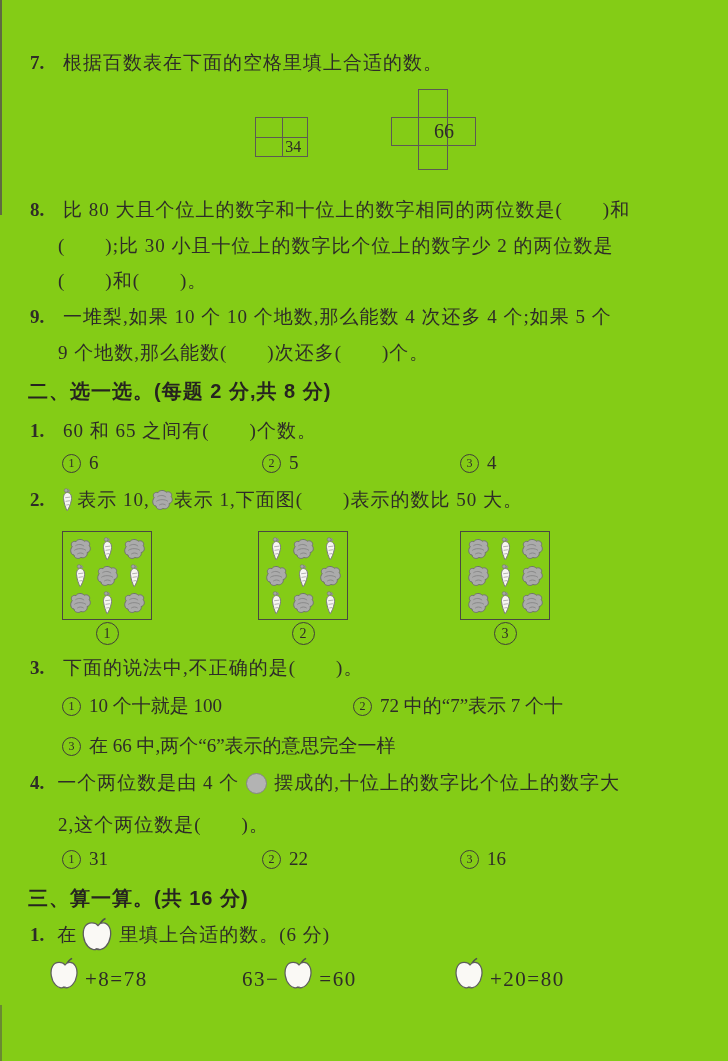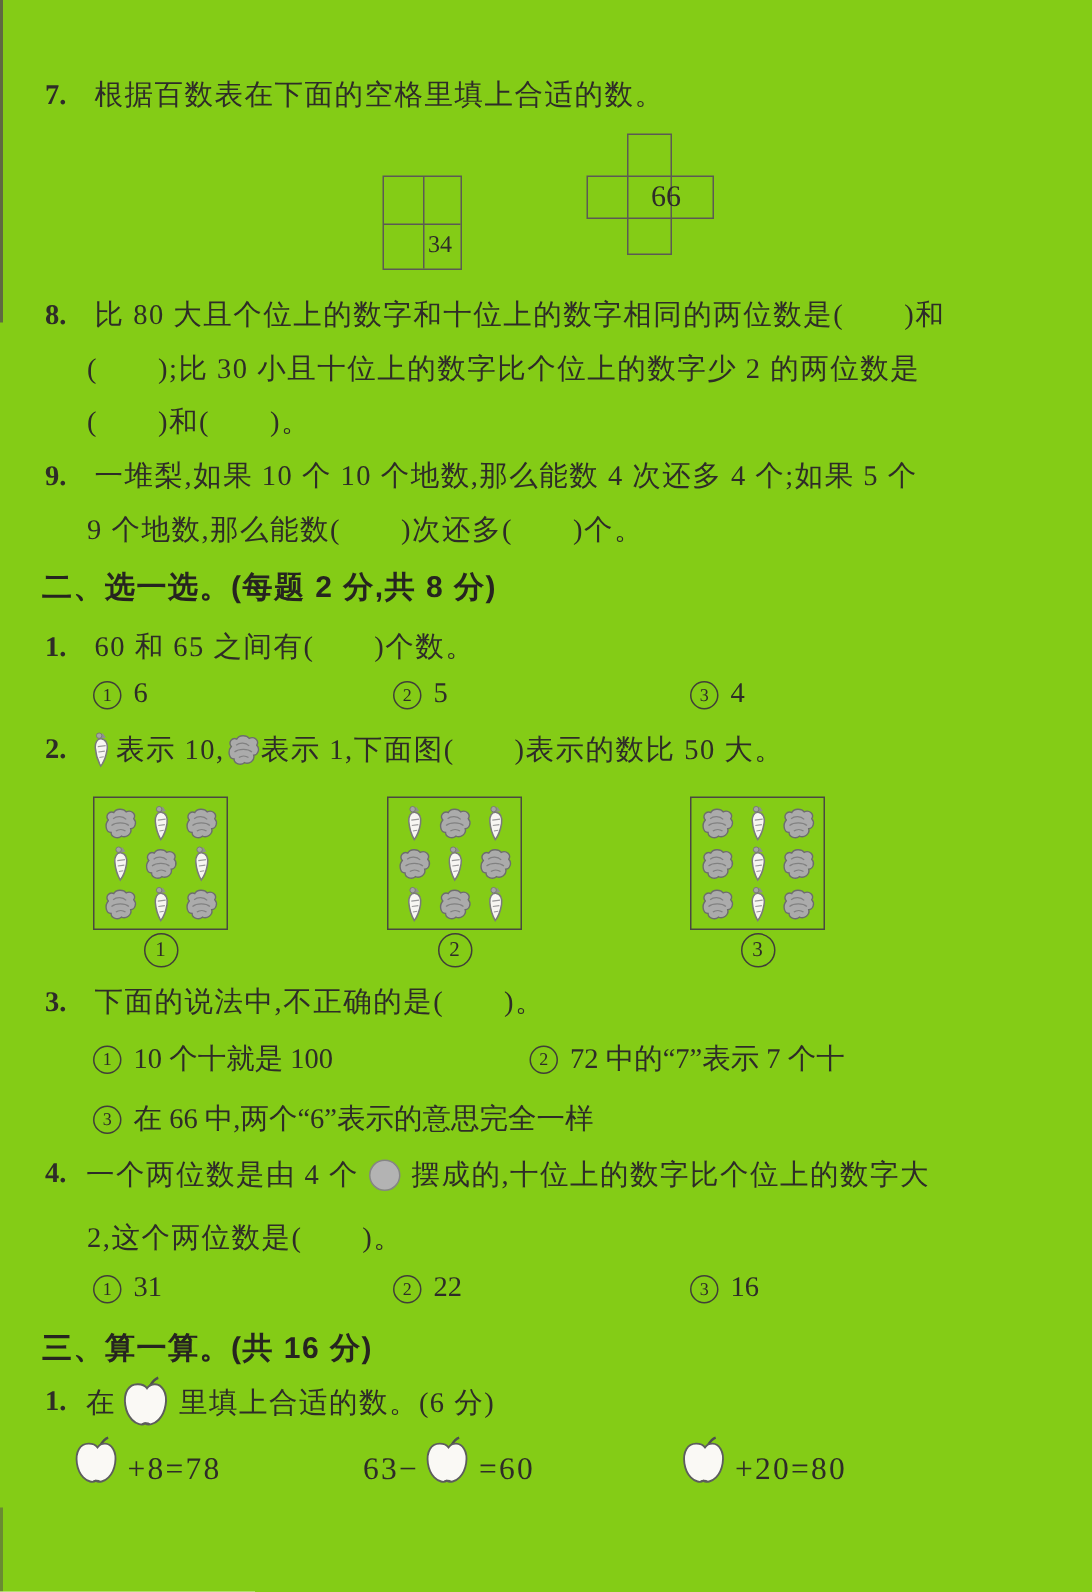--- a/index.html
+++ b/index.html
@@ -23,21 +23,21 @@
   .opt{position:absolute;font-size:19px;display:flex;align-items:center;white-space:nowrap;}
   .circ{
     display:inline-flex;align-items:center;justify-content:center;flex:none;
     width:17px;height:17px;border:1.4px solid #403e39;border-radius:50%;
     font-size:12px;margin-right:8px;letter-spacing:0;
   }
   .circ-lg{width:21px;height:21px;font-size:14px;margin-right:0;}
 
   
   .fig{position:absolute;box-sizing:border-box;border:1.2px solid #5c5a54;background:transparent;}
-  .g22{left:255px;top:117px;width:53px;height:63px;}
+  .g22{left:255px;top:117px;width:53px;height:40px;}
   .g22 .vline{position:absolute;left:50%;top:0;width:1.2px;height:100%;background:#5c5a54;}
   .g22 .hline{position:absolute;top:50%;left:0;height:1.2px;width:100%;background:#5c5a54;}
   .g22 .val{position:absolute;right:1px;bottom:0;width:50%;height:50%;display:flex;align-items:center;justify-content:center;font-size:16px;}
   .cross-h{left:391px;top:117px;width:85px;height:29px;}
   .cross-v{left:418px;top:89px;width:30px;height:81px;}
   .cross-val{position:absolute;left:418px;top:117px;width:52px;height:29px;display:flex;align-items:center;justify-content:center;font-size:20px;}
 
   
   .vbox{
     position:absolute;top:531px;width:90px;height:89px;box-sizing:border-box;

